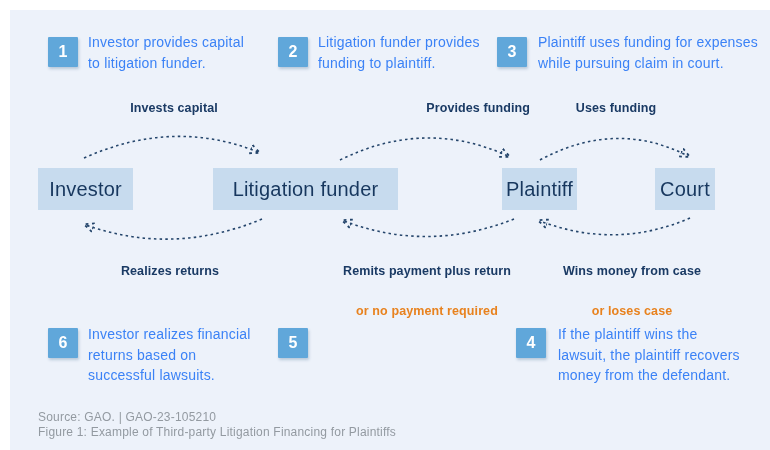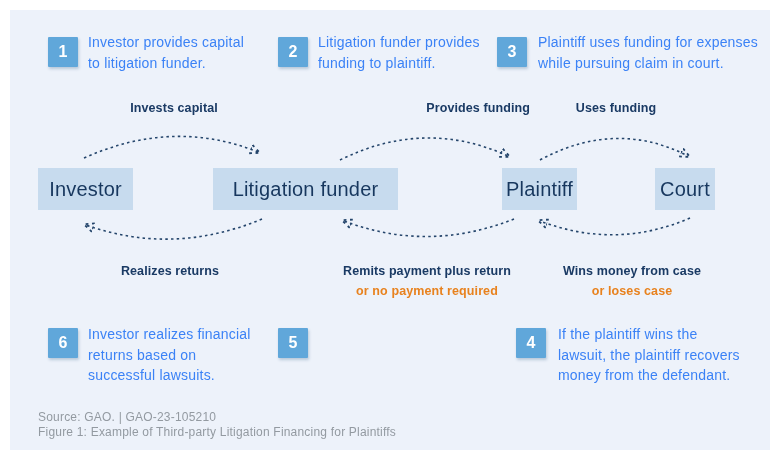--- a/index.html
+++ b/index.html
@@ -55,21 +55,21 @@
   
   .flow-label {
     position: absolute;
     width: 200px;
     text-align: center;
     color: #1a3a64;
     font-size: 12.5px;
     font-weight: bold;
     letter-spacing: .1px;
   }
-  .flow-label .alt { color: #e8821e; }
+  .flow-label .alt { color: #e8821e; margin-top: 20px; }
   .flow-label div { line-height: 20px; }
   
   .arrows {
     position: absolute;
     left: 0; top: 0;
     pointer-events: none;
   }
   .arrows path {
     fill: none;
     stroke: #24456b;

